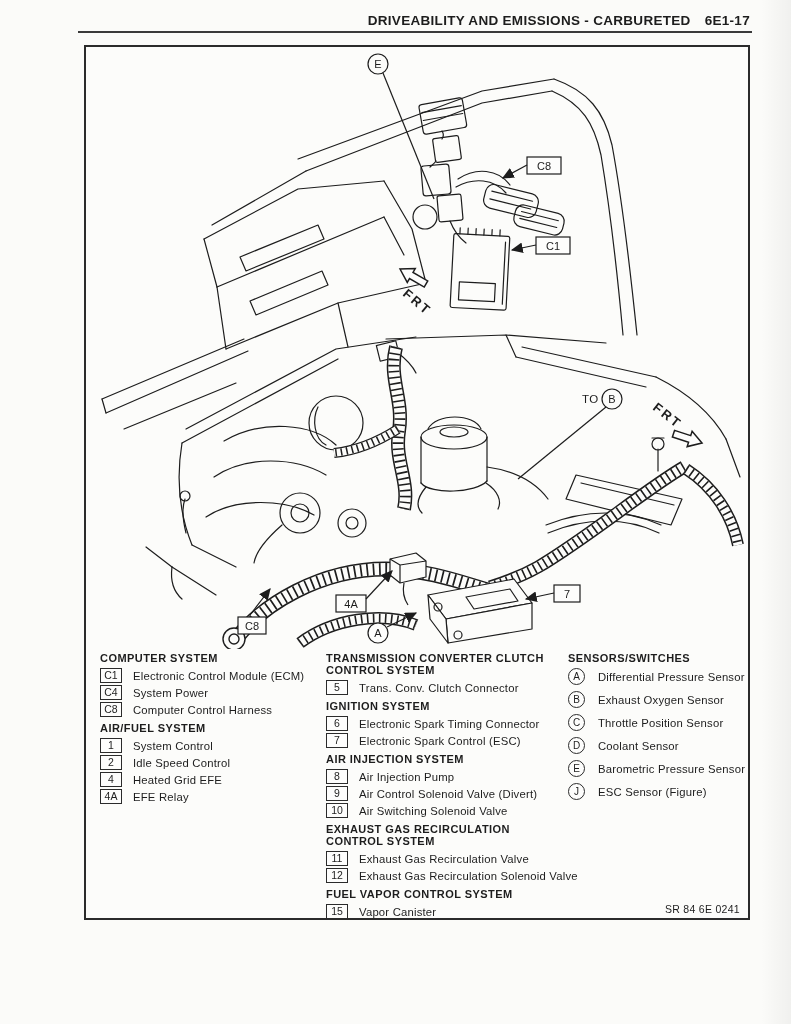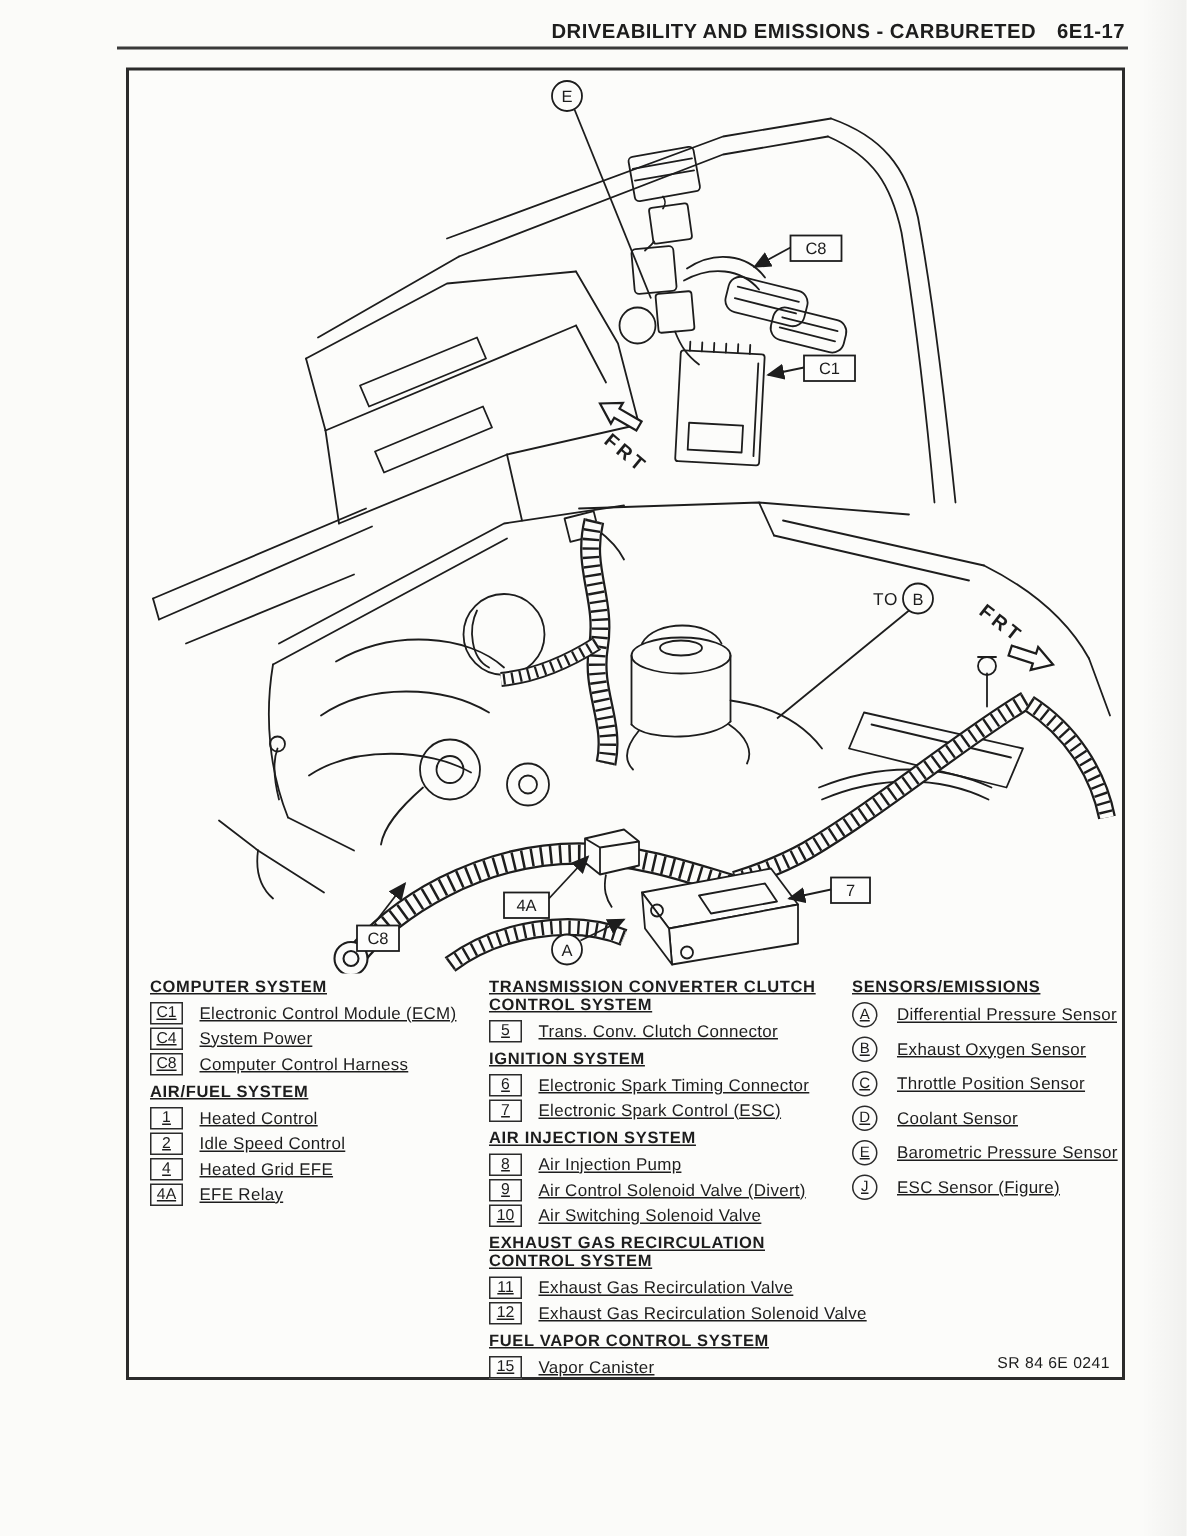--- a/index.html
+++ b/index.html
@@ -23,21 +23,21 @@
   .hdr .code { margin-left:14px; }
   .hdr-rule { position:absolute; top:31px; left:78px; width:674px; height:2px; background:#3a3a3a; }
   
   .figure-box {
     position:absolute; left:84px; top:45px; width:666px; height:875px;
     border:2px solid #2b2b2b; box-sizing:border-box; background:#fcfcfa;
   }
   .art { position:absolute; left:0; top:0; }
   
   .legend { position:absolute; left:0; top:605px; width:662px; height:266px; }
-  .legend-col { position:absolute; top:0;text-decoration:underline; }
+  .legend-col { position:absolute; top:0; }
   .legend-col.c0 { left:14px;  width:226px; }
   .legend-col.c1 { left:240px; width:246px; }
   .legend-col.c2 { left:482px; width:176px; }
   .sec-heading {
     font-size:11px; font-weight:bold; letter-spacing:0.45px;
     margin:5px 0 4px 0; line-height:12px; white-space:nowrap;
   }
   .sec-heading.center { white-space:normal; }
   .legend-col .sec-heading:first-child { margin-top:0; }
   .legend-row { display:flex; align-items:center; margin-bottom:2px; white-space:nowrap; }
@@ -309,21 +309,21 @@
           </div>
           <div class="legend-row">
             <span class="badge-box">C8</span>
             <span class="legend-label">Computer Control Harness</span>
           </div>
           <div class="sec-heading">
             <div>AIR/FUEL SYSTEM</div>
           </div>
           <div class="legend-row">
             <span class="badge-box">1</span>
-            <span class="legend-label">Heated Control</span>
+            <span class="legend-label">System Control</span>
           </div>
           <div class="legend-row">
             <span class="badge-box">2</span>
             <span class="legend-label">Idle Speed Control</span>
           </div>
           <div class="legend-row">
             <span class="badge-box">4</span>
             <span class="legend-label">Heated Grid EFE</span>
           </div>
           <div class="legend-row">
@@ -381,21 +381,21 @@
           <div class="sec-heading">
             <div>FUEL VAPOR CONTROL SYSTEM</div>
           </div>
           <div class="legend-row">
             <span class="badge-box">15</span>
             <span class="legend-label">Vapor Canister</span>
           </div>
         </div>
       <div class="legend-col c2">
           <div class="sec-heading">
-            <div>SENSORS/EMISSIONS</div>
+            <div>SENSORS/SWITCHES</div>
           </div>
           <div class="legend-row">
             <span class="badge-circle">A</span>
             <span class="legend-label">Differential Pressure Sensor</span>
           </div>
           <div class="legend-row">
             <span class="badge-circle">B</span>
             <span class="legend-label">Exhaust Oxygen Sensor</span>
           </div>
           <div class="legend-row">

